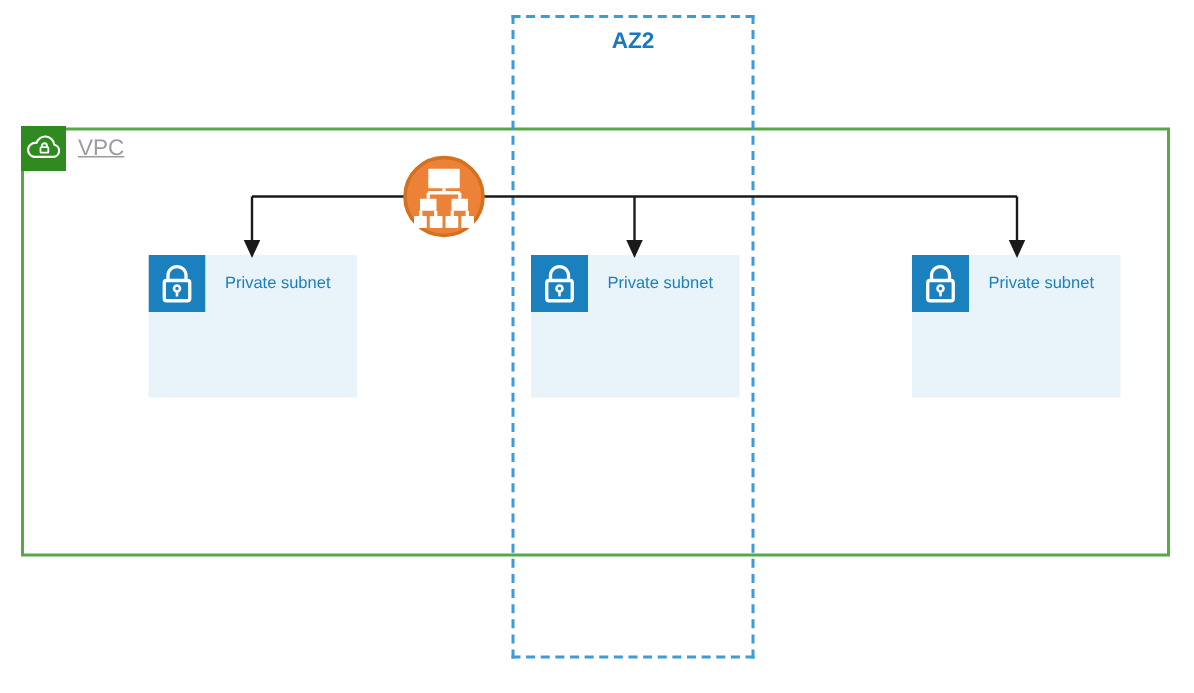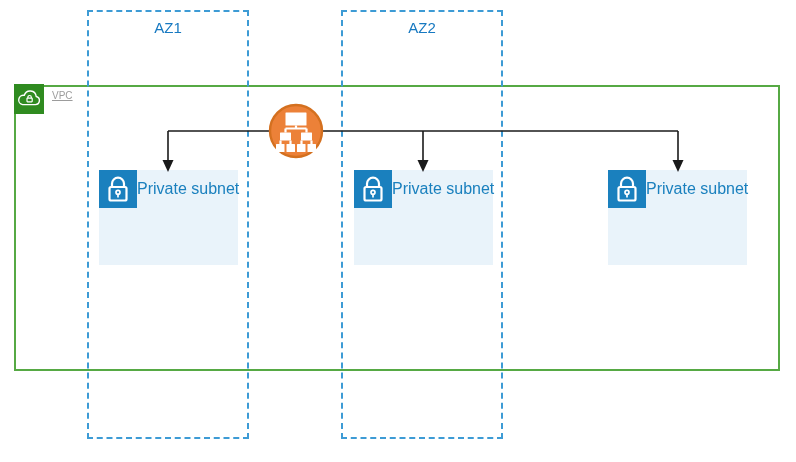--- a/index.html
+++ b/index.html
@@ -19,21 +19,21 @@
   .az {
     position: absolute;
     top: 10px;
     width: 162px;
     height: 429px;
     border: 2px dashed var(--az-border, #3d9bd5);
     box-sizing: border-box;
     z-index: 2;
   }
   .az-1 { left: 87px; }
-  .az-2 { left: 341px; }
+  .az-2 { left: 341px; font-weight: bold; }
   .az-3 { left: 595px; top: 13px; }
   .az-label {
     margin-top: 7px;
     text-align: center;
     color: var(--az-label, #1779c1);
     font-size: 15px;
   }
   
   .vpc-box {
     position: absolute;
@@ -64,21 +64,21 @@
     fill: none;
     stroke: #ffffff;
     stroke-width: 1.2;
     stroke-linejoin: round;
   }
   .vpc-label {
     position: absolute;
     left: 52px;
     top: 90px;
     color: var(--vpc-label, #9c9c9c);
-    font-size: 10px;
+    font-size: 15px;
     z-index: 5;
     text-decoration: underline;
   }
   
   .connectors {
     position: absolute;
     left: 0;
     top: 0;
     width: 796px;
     height: 462px;
@@ -138,33 +138,31 @@
     stroke: #ffffff;
     stroke-width: 2.2;
     stroke-linejoin: round;
   }
   .subnet-keyhole {
     fill: none;
     stroke: #ffffff;
     stroke-width: 1.7;
   }
   .subnet-label {
+    margin-left: 13px;
     color: var(--subnet-label, #1a80be);
-    font-size: 16px;
+    font-size: 11px;
     white-space: nowrap;
   }
 </style>
 </head>
 <body>
 
 <div class="canvas">
 
-  <div class="az az-1">
-    <div class="az-label">AZ1</div>
-  </div>
   <div class="az az-2">
     <div class="az-label">AZ2</div>
   </div>
 
   <div class="vpc-box"></div>
   <div class="vpc-icon">
     <svg viewBox="0 0 30 30" width="30" height="30">
       <rect class="vpc-ic-bg" x="0" y="0" width="30" height="30"></rect>
       <path class="vpc-cloud" d="M8.6 20.6 L21.4 20.6 A4.1 4.1 0 0 0 22.2 12.5 A6.1 6.1 0 0 0 10.3 11.3 A4.7 4.7 0 0 0 8.6 20.6 Z"></path>
       <path class="vpc-lock" d="M13.9 14.1 v-0.9 a1.7 1.7 0 0 1 3.4 0 v0.9"></path>

